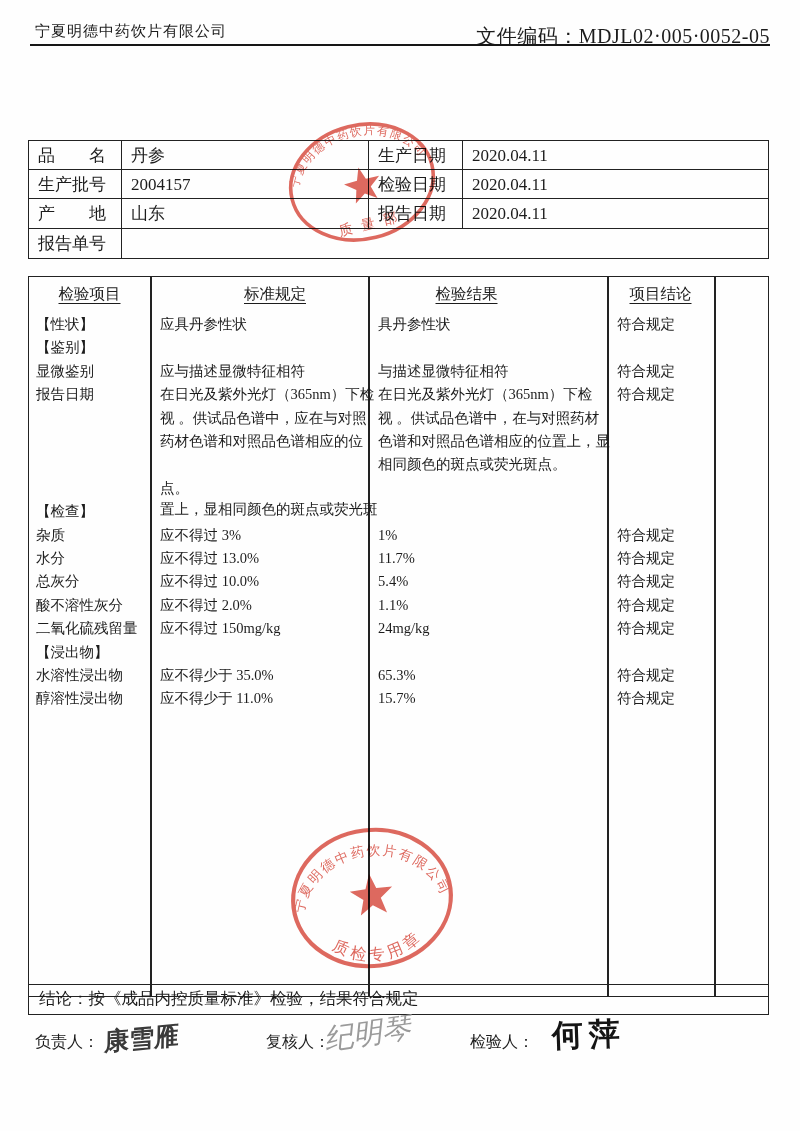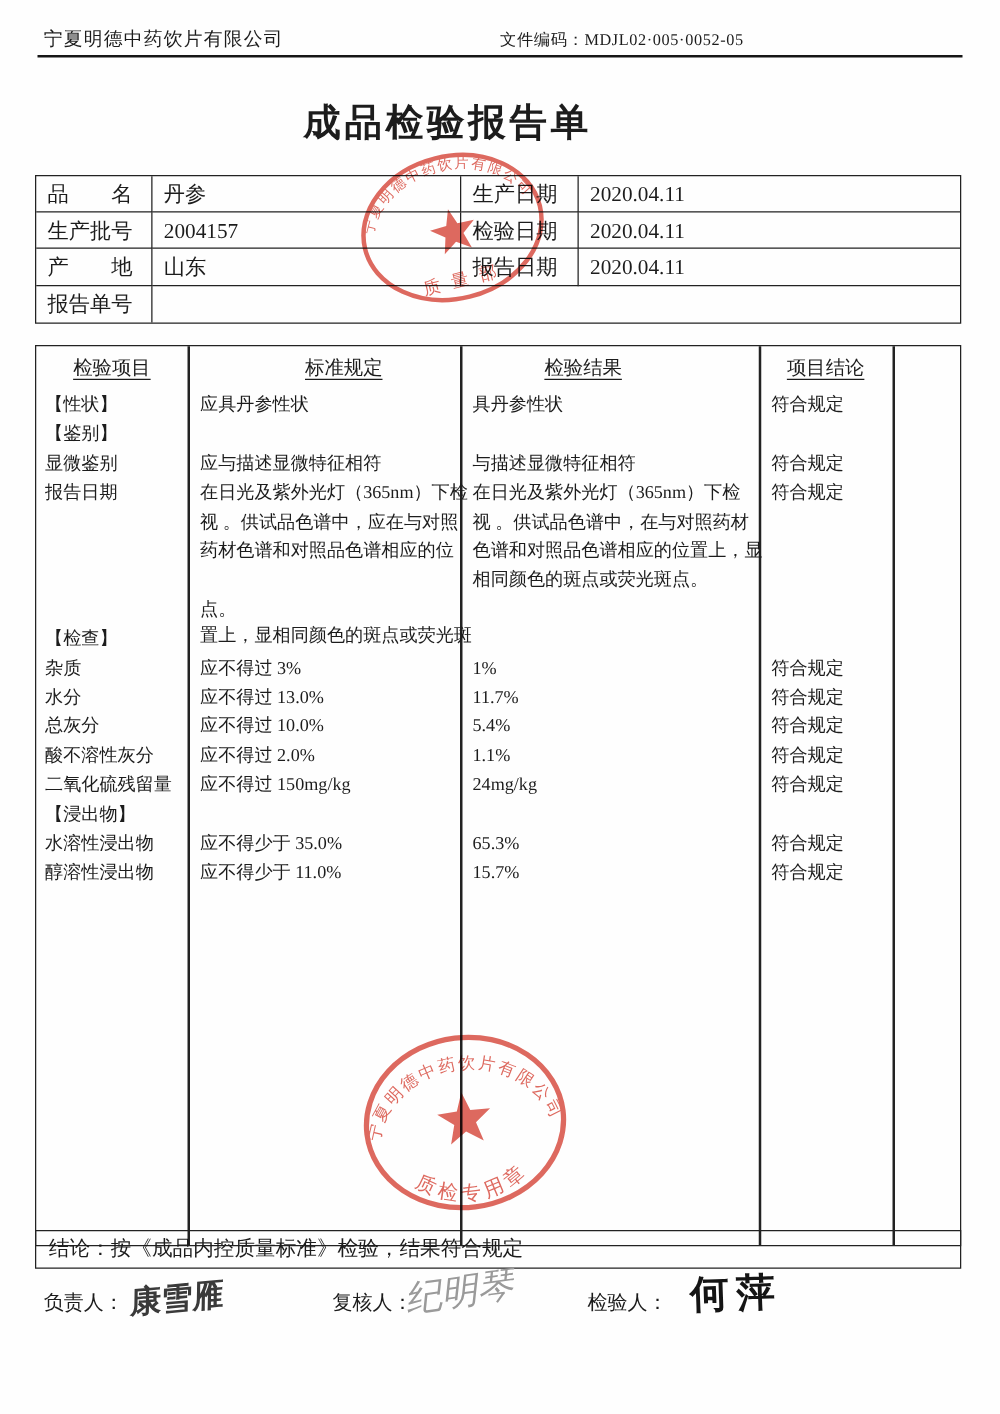--- a/index.html
+++ b/index.html
@@ -2,21 +2,21 @@
 <html><head>
 <meta charset="utf-8">
 <style>
   html,body{margin:0;padding:0;background:#ffffff;}
   #page{
     position:relative;width:800px;height:1131px;background:#fefefe;
     font-family:"Liberation Serif","DejaVu Serif",serif;color:#1c1c1c;overflow:hidden;
   }
   
   .hdr-left{position:absolute;left:35px;top:22px;font-size:15px;letter-spacing:1px;}
-  .hdr-right{position:absolute;left:400px;top:23px;width:370px;font-size:13px;letter-spacing:.5px;}
+  .hdr-right{position:absolute;left:400px;top:23px;width:370px;text-align:right;font-size:20px;letter-spacing:.5px;}
   .hdr-rule{position:absolute;left:30px;top:44px;width:740px;height:2px;background:#161616;}
   
   .title{position:absolute;left:0;top:78px;width:716px;text-align:center;
          font-size:30px;font-weight:bold;letter-spacing:3px;}
   
   .info-table{
     position:absolute;left:28px;top:140px;width:739px;
     display:grid;grid-template-columns:93px 247px 94px 1fr;
     grid-auto-rows:29.2px;border:1.6px solid #222;
   }
@@ -55,21 +55,20 @@
 </style>
 </head>
 <body>
 
 <div id="page">
 
   <div class="hdr-left">宁夏明德中药饮片有限公司</div>
   <div class="hdr-right">文件编码：MDJL02·005·0052-05</div>
   <div class="hdr-rule"></div>
 
-  <div class="title">成品检验报告单</div>
 
   <div class="info-table">
     <div class="cell b-r b-b">品　　名</div>
     <div class="cell b-r b-b">丹参</div>
     <div class="cell b-r b-b">生产日期</div>
     <div class="cell b-b">2020.04.11</div>
 
     <div class="cell b-r b-b">生产批号</div>
     <div class="cell b-r b-b">2004157</div>
     <div class="cell b-r b-b">检验日期</div>

